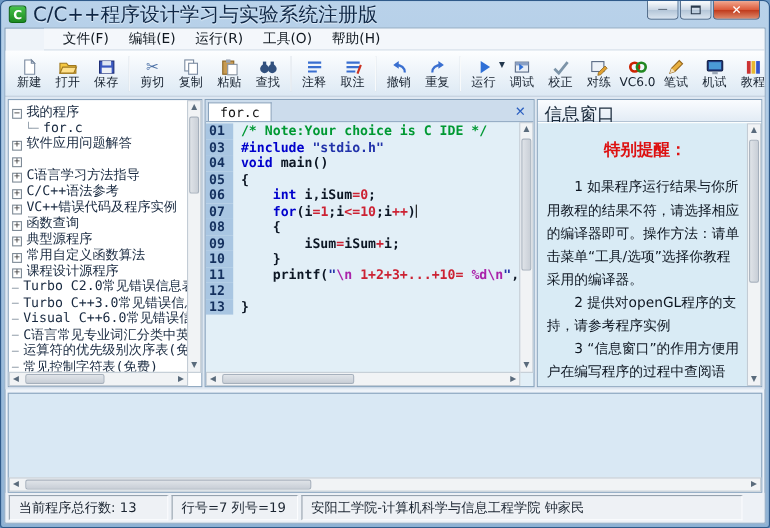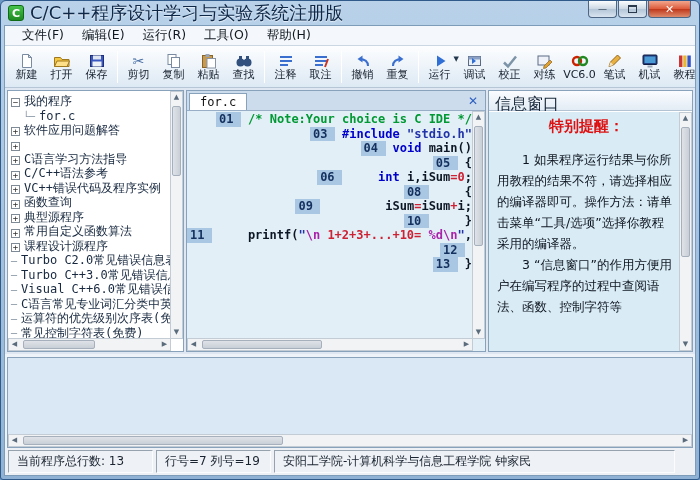--- a/index.html
+++ b/index.html
@@ -24,21 +24,21 @@
          font-size:9px; }
   .cap.close { width:43px; color:#fff; font-weight:bold; font-size:11px;
          background:linear-gradient(#f2a68d,#dd5c3c 48%,#c03a1c 52%,#de8a6c); }
   .max-glyph { width:9px; height:8px; border:1px solid #2a3a4c; border-top-width:2px; }
 
   
   .client { position:absolute; top:24px; left:3px; right:3px; bottom:3px;
             background:#eef3f9; display:flex; flex-direction:column; border:1px solid #7d9cba; }
 
   .menubar { height:20px; background:#f4f7fb; border-bottom:1px solid #cbd7e3;
-             display:flex; align-items:center; padding-left:8px; }
+             display:flex; align-items:center; padding-left:8px;margin-left:35px; }
   .menu-item { font-size:12.5px; color:#101820; padding:1px 9px; }
 
   .toolbar { height:42px; background:linear-gradient(#fdfeff,#dde9f4);
              border-bottom:1px solid #b7c6d7; display:flex; align-items:center;
              padding-left:4px; overflow:hidden; white-space:nowrap; }
   .tb-btn { width:35px; flex:0 0 35px; height:38px; display:flex; flex-direction:column;
             align-items:center; justify-content:center; position:relative; border-radius:3px; }
   .tb-btn .ic { height:17px; display:flex; align-items:center; justify-content:center; }
   .tb-btn .lb { font-size:11px; color:#15202e; line-height:12px; }
   .tb-sep { width:1px; height:32px; background:#b3c2d2; border-right:1px solid #fff;
@@ -65,39 +65,39 @@
   .editor-panel { flex:1; display:flex; flex-direction:column; background:#e2eff7; overflow:hidden; }
   .tabbar { height:20px; background:#ccdcec; border-bottom:1px solid #97aec6;
             display:flex; align-items:flex-end; padding-left:2px; }
   .tab { background:#fff; border:1px solid #88a2bc; border-bottom:none; height:17px;
          padding:1px 10px 0; font-size:12px; font-family:"DejaVu Sans Mono", monospace; color:#111; }
   .tab-close { margin-left:auto; margin-bottom:2px; padding:0 7px; color:#2b5fc0;
                font-weight:bold; font-size:12px; }
   .code-wrap { flex:1; position:relative; overflow:hidden; }
   .code-lines { position:absolute; top:1px; left:0; right:13px; bottom:13px; overflow:hidden; }
   .code-line { display:flex; height:14.5px; font-family:"DejaVu Sans Mono", monospace;
-               font-size:12px; font-weight:bold; line-height:14.5px; white-space:pre;justify-content:flex-end; }
+               font-size:12px; font-weight:bold; line-height:14.5px; white-space:pre; }
   .ln { flex:0 0 25px; background:#a9c6e2; color:#14305e; padding-left:3px; }
   .ct { padding-left:7px; overflow:hidden; }
   .kw  { color:var(--kw); }
   .cmt { color:var(--cmt); }
   .num { color:var(--num); }
   .str { color:var(--str); }
   .esc { color:var(--esc); }
   .pln { color:#0c1624; }
   .caret { display:inline-block; width:1px; height:12px; background:#000; vertical-align:-2px; }
 
   .info-panel { width:205px; flex:0 0 205px; display:flex; flex-direction:column; }
   .info-head { height:20px; background:linear-gradient(#fafcff,#e3ecf5); border-bottom:1px solid #b3c3d4;
                font-size:16px; color:#18283a; padding:3px 6px; }
   .info-body { flex:1; position:relative; background:#d9ebf5; border-top:1px solid #fff; overflow:hidden; }
   .info-text { position:absolute; top:4px; left:8px; right:16px; bottom:0;
                font-size:12.5px; line-height:21px; color:#0d1520; overflow:hidden; }
   .info-title { text-align:center; font-weight:bold; font-size:15px; color:var(--red);
-                margin:0 0 12px; }
+                margin:10px 0 12px; }
   .info-text p { text-indent:2em; }
 
   
   .sb { position:absolute; background:#f1f3f5; border:1px solid #c3ccd5; }
   .sb-v { width:13px; }
   .sb-h { height:13px; }
   .sb .ar { position:absolute; color:#5a6b7c; font-size:7px; text-align:center; }
   .sb-v .ar { width:100%; height:11px; line-height:11px; left:0; }
   .sb-h .ar { height:100%; width:11px; line-height:11px; top:0; }
   .thumb { position:absolute; background:linear-gradient(90deg,#dfe3e8,#c9cfd7);
@@ -414,20 +414,21 @@
           <div class="tab">for.c</div>
           <div class="tab-close">✕</div>
         </div>
         <div class="code-wrap">
           <div class="code-lines" id="codelines">
               <div class="code-line"><span class="ln">01</span><span class="ct"><span class="cmt">/* Note:Your choice is C IDE */</span></span></div>
               <div class="code-line"><span class="ln">03</span><span class="ct"><span class="kw">#include</span><span class="str"> "stdio.h"</span></span></div>
               <div class="code-line"><span class="ln">04</span><span class="ct"><span class="kw">void</span><span class="pln"> main()</span></span></div>
               <div class="code-line"><span class="ln">05</span><span class="ct"><span class="pln">{</span></span></div>
               <div class="code-line"><span class="ln">06</span><span class="ct"><span class="pln">    </span><span class="kw">int</span><span class="pln"> i,iSum</span><span class="num">=0</span><span class="pln">;</span></span></div>
+              <div class="code-line"><span class="ln">07</span><span class="ct"><span class="pln">    </span><span class="kw">for</span><span class="pln">(i</span><span class="num">=1</span><span class="pln">;i</span><span class="num">&lt;=10</span><span class="pln">;i</span><span class="num">++</span><span class="pln">)</span><span class="caret"></span></span></div>
               <div class="code-line"><span class="ln">08</span><span class="ct"><span class="pln">    {</span></span></div>
               <div class="code-line"><span class="ln">09</span><span class="ct"><span class="pln">        iSum</span><span class="num">=</span><span class="pln">iSum</span><span class="num">+</span><span class="pln">i;</span></span></div>
               <div class="code-line"><span class="ln">10</span><span class="ct"><span class="pln">    }</span></span></div>
               <div class="code-line"><span class="ln">11</span><span class="ct"><span class="pln">    printf(</span><span class="str">"</span><span class="esc">\n</span><span class="num"> 1+2+3+...+10= </span><span class="esc">%d\n</span><span class="str">"</span><span class="pln">,iSum);</span></span></div>
               <div class="code-line"><span class="ln">12</span><span class="ct"></span></div>
               <div class="code-line"><span class="ln">13</span><span class="ct"><span class="pln">}</span></span></div>
             </div>
           <div class="sb sb-v" style="top:0;right:0;bottom:12px;">
             <span class="ar" style="top:0;">▲</span>
             <div class="thumb" style="top:14px;height:120px;left:1px;right:1px;"></div>
@@ -441,20 +442,21 @@
         </div>
       </div>
 
       <div class="panel info-panel">
         <div class="info-head">信息窗口</div>
         <div class="info-body">
           <div class="info-text">
             <div class="info-title">特别提醒：</div>
             <div id="infoparas">
                 <p>1 如果程序运行结果与你所用教程的结果不符，请选择相应的编译器即可。操作方法：请单击菜单“工具/选项”选择你教程采用的编译器。</p>
+                <p>2 提供对openGL程序的支持，请参考程序实例</p>
                 <p>3 “信息窗口”的作用方便用户在编写程序的过程中查阅语法、函数、控制字符等</p>
               </div>
           </div>
           <div class="sb sb-v" style="top:0;right:0;bottom:0;">
             <span class="ar" style="top:0;">▲</span>
             <div class="thumb" style="top:14px;height:130px;left:1px;right:1px;"></div>
             <span class="ar" style="bottom:0;">▼</span>
           </div>
         </div>
       </div>

